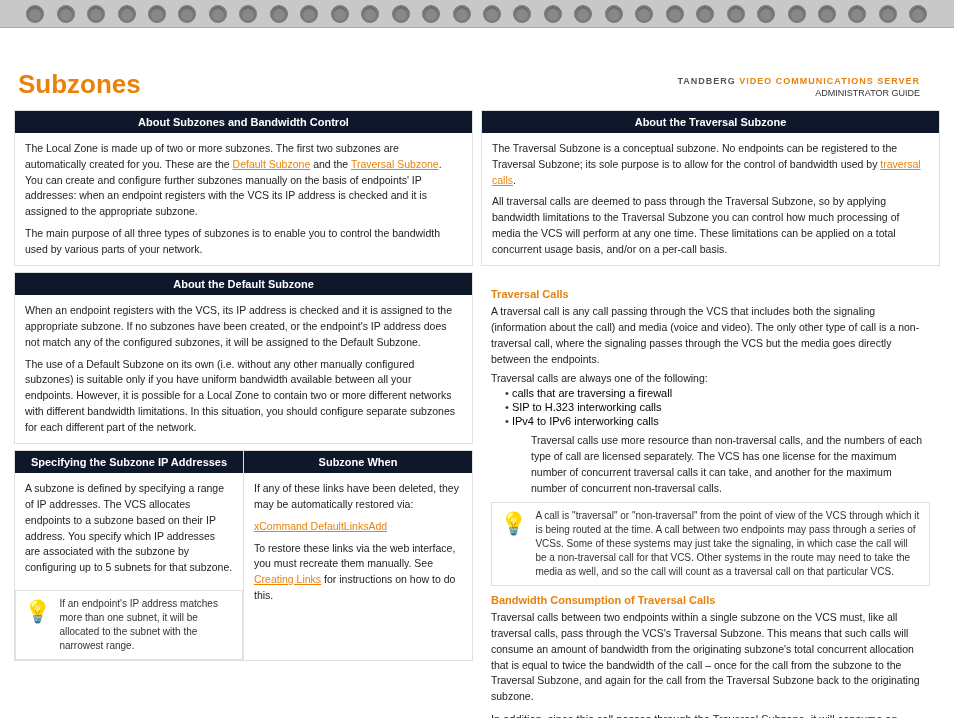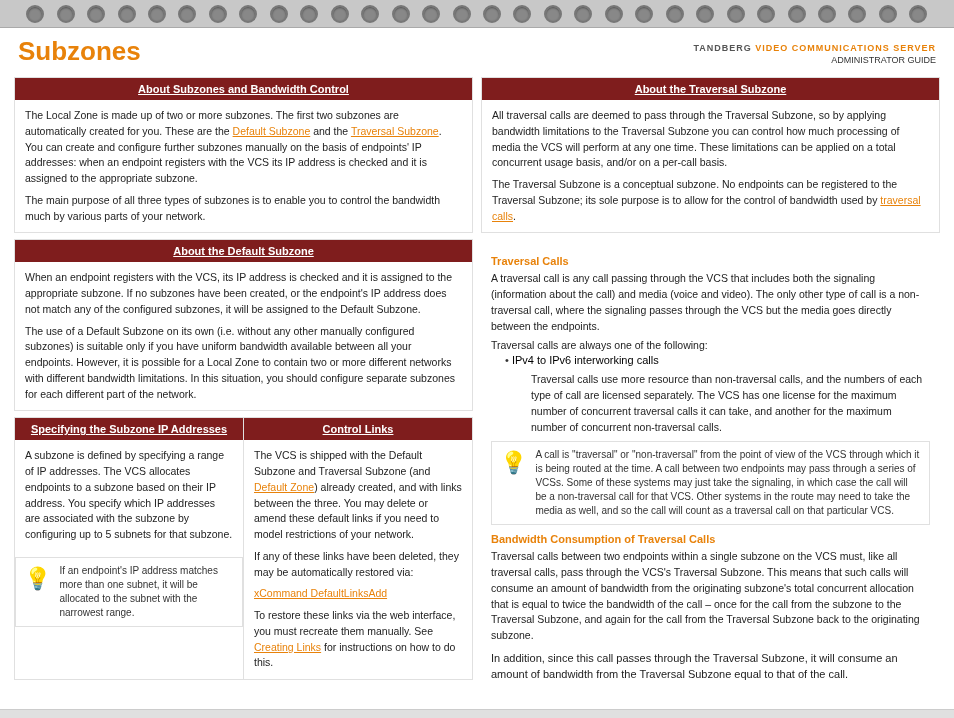--- a/index.html
+++ b/index.html
@@ -36,22 +36,23 @@
       border-radius: 50%;
       background: #888;
       border: 2px solid #777;
       box-shadow: inset 0 1px 2px rgba(0,0,0,0.4);
     }
     
     .header {
       display: flex;
       justify-content: space-between;
       align-items: flex-end;
-      padding: 8px 18px 4px 18px;
+      padding: 8px 34px 4px 18px;
       border-bottom: none;
+      margin-top: 33px;
     }
     .page-title {
       font-size: 26px;
       color: #e8820a;
       font-weight: bold;
     }
     .header-right {
       text-align: right;
       font-size: 9px;
       color: #333;
@@ -83,28 +84,27 @@
       flex-direction: column;
       gap: 6px;
     }
     .right-col {
       flex: 1;
       display: flex;
       flex-direction: column;
       gap: 10px;
     }
     .section-header {
-      background: #7f1d1d;
+      background: #0f172a;
       color: #fff;
       text-align: center;
       padding: 5px 10px;
       font-size: 11px;
       font-weight: bold;
       border-radius: 0;
-      text-decoration: underline;
     }
     .section-box {
       border: 1px solid #e0e0e0;
       background: #fff;
     }
     .section-box .section-header {
       margin-bottom: 0;
     }
     .section-content {
       padding: 8px 10px;
@@ -231,21 +231,21 @@
   <div class="main-content">
 
     <div class="top-row">
 
       <div class="left-col">
 
         <div class="section-box">
           <div class="section-header">About Subzones and Bandwidth Control</div>
           <div class="section-content">
             <p>The Local Zone is made up of two or more subzones.  The first two subzones are automatically created for you.  These are the <span class="link">Default Subzone</span> and the <span class="link">Traversal Subzone</span>.  You can create and configure further subzones manually on the basis of endpoints' IP addresses: when an endpoint registers with the VCS its IP address is checked and it is assigned to the appropriate subzone.</p>
-            <p>The main purpose of all three types of subzones is to enable you to control the bandwidth much by various parts of your network.</p>
+            <p>The main purpose of all three types of subzones is to enable you to control the bandwidth used by various parts of your network.</p>
           </div>
         </div>
 
         <div class="section-box">
           <div class="section-header">About the Default Subzone</div>
           <div class="section-content">
             <p>When an endpoint registers with the VCS, its IP address is checked and it is assigned to the appropriate subzone.  If no subzones have been created, or the endpoint's IP address does not match any of the configured subzones, it will be assigned to the Default Subzone.</p>
             <p>The use of a Default Subzone on its own (i.e. without any other manually configured subzones) is suitable only if you have uniform bandwidth available between all your endpoints. However, it is possible for a Local Zone to contain two or more different networks with different bandwidth limitations.  In this situation, you should configure separate subzones for each different part of the network.</p>
           </div>
         </div>
@@ -255,46 +255,47 @@
             <div class="section-header">Specifying the Subzone IP Addresses</div>
             <div class="section-content">
               <p>A subzone is defined by specifying a range of IP addresses.  The VCS allocates endpoints to a subzone based on their IP address.  You specify which IP addresses are associated with the subzone by configuring up to 5 subnets for that subzone.</p>
             </div>
             <div class="tip-box">
               <span class="tip-icon">💡</span>
               <span class="tip-text">If an endpoint's IP address matches more than one subnet, it will be allocated to the subnet with the narrowest range.</span>
             </div>
           </div>
           <div class="section-box" style="flex:1; border-left:none;">
-            <div class="section-header">Control Links</div>
+            <div class="section-header">Subzone When</div>
             <div class="section-content">
-              <p>The VCS is shipped with the Default Subzone and Traversal Subzone (and <span class="link">Default Zone</span>) already created, and with links between the three.  You may delete or amend these default links if you need to model restrictions of your network.</p>
               <p>If any of these links have been deleted, they may be automatically restored via:</p>
               <p><span class="link">xCommand DefaultLinksAdd</span></p>
               <p>To restore these links via the web interface, you must recreate them manually.  See <span class="link">Creating Links</span> for instructions on how to do this.</p>
             </div>
           </div>
         </div>
       </div>
 
       <div class="right-col">
 
         <div class="section-box">
           <div class="section-header">About the Traversal Subzone</div>
           <div class="section-content">
+            <p>The Traversal Subzone is a conceptual subzone. No endpoints can be registered to the Traversal Subzone; its sole purpose is to allow for the control of bandwidth used by <span class="link">traversal calls</span>.</p>
             <p>All traversal calls are deemed to pass through the Traversal Subzone, so by applying bandwidth limitations to the Traversal Subzone you can control how much processing of media the VCS will perform at any one time.  These limitations can be applied on a total concurrent usage basis, and/or on a per-call basis.</p>
-            <p>The Traversal Subzone is a conceptual subzone. No endpoints can be registered to the Traversal Subzone; its sole purpose is to allow for the control of bandwidth used by <span class="link">traversal calls</span>.</p>
           </div>
         </div>
 
         <div style="padding: 4px 10px;">
           <div class="orange-heading">Traversal Calls</div>
           <p style="margin-bottom:5px; font-size:10.5px; line-height:1.5; color:#222;">A traversal call is any call passing through the VCS that includes both the signaling (information about the call) and media (voice and video).  The only other type of call is a non-traversal call, where the signaling passes through the VCS but the media goes directly between the endpoints.</p>
           <p style="margin-bottom:3px; font-size:10.5px; color:#222;">Traversal calls are always one of the following:</p>
           <ul class="bullet-list">
+            <li>calls that are traversing a firewall</li>
+            <li>SIP to H.323 interworking calls</li>
             <li>IPv4 to IPv6 interworking calls</li>
           </ul>
           <p style="margin-bottom:6px; font-size:10.5px; line-height:1.5; color:#222;margin-left:40px;">Traversal calls use more resource than non-traversal calls, and the numbers of each type of call are licensed separately.  The VCS has one license for the maximum number of concurrent traversal calls it can take, and another for the maximum number of concurrent non-traversal calls.</p>
 
           <div class="note-box">
             <span class="tip-icon">💡</span>
             <span class="tip-text">A call is "traversal" or "non-traversal" from the point of view of the VCS through which it is being routed at the time.  A call between two endpoints may pass through a series of VCSs.  Some of these systems may just take the signaling, in which case the call will be a non-traversal call for that VCS.  Other systems in the route may need to take the media as well, and so the call will count as a traversal call on that particular VCS.</span>
           </div>
 
           <div class="orange-heading" style="margin-top:8px;">Bandwidth Consumption of Traversal Calls</div>

